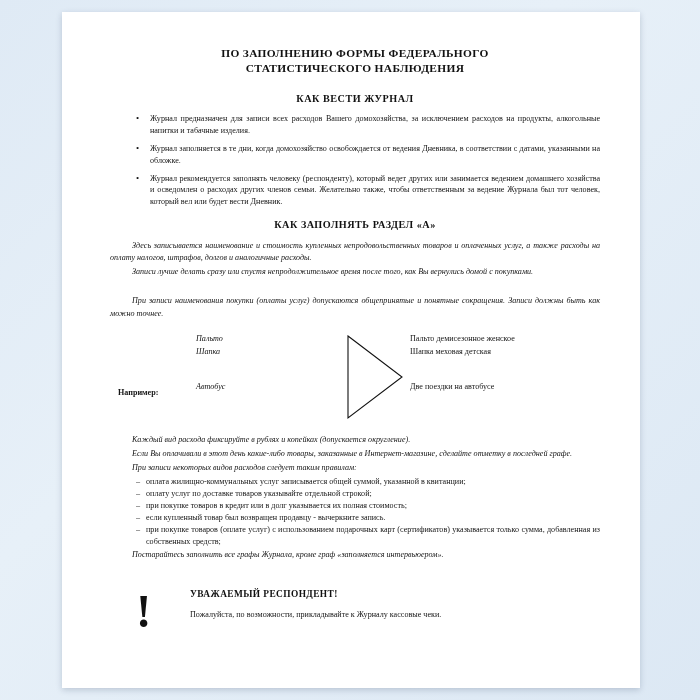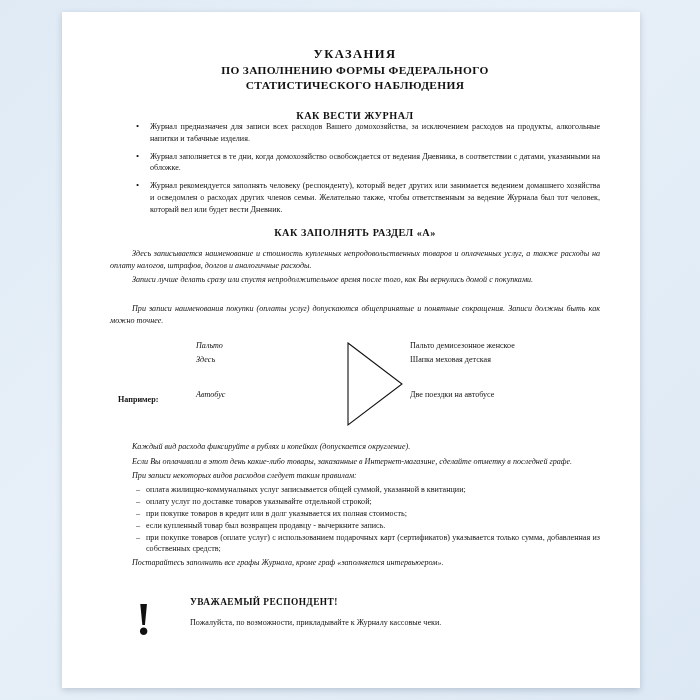--- a/index.html
+++ b/index.html
@@ -44,20 +44,21 @@
   }
   .doc-title .l1 { font-size: 12.6px; letter-spacing: 1.4px; }
   .section-head {
     text-align: center;
     font-weight: bold;
     font-size: 10.2px;
     letter-spacing: 0.5px;
     text-transform: uppercase;
     color: #111;
     margin-top: 17px;
+    margin-bottom: 9px;
   }
   .section-head.second {
     margin-top: 11px;
     margin-bottom: 10px;
   }
   ul.bullets {
     margin: 0;
     padding: 0 0 0 26px;
     list-style: none;
   }
@@ -188,21 +189,20 @@
   }
 </style>
 </head>
 <body>
 
 <div class="page-wrap">
   <div class="page">
     <div class="inner">
 
       <div class="doc-title">
-        <div class="l1">УКАЗАНИЯ</div>
         <div>ПО ЗАПОЛНЕНИЮ ФОРМЫ ФЕДЕРАЛЬНОГО</div>
         <div>СТАТИСТИЧЕСКОГО НАБЛЮДЕНИЯ</div>
       </div>
 
       <div class="section-head">КАК ВЕСТИ ЖУРНАЛ</div>
 
       <ul class="bullets">
         <li>Журнал предназначен для записи всех расходов Вашего домохозяйства, за исключением расходов на продукты, алкогольные напитки и табачные изделия.</li>
         <li>Журнал заполняется в те дни, когда домохозяйство освобождается от ведения Дневника, в соответствии с датами, указанными на обложке.</li>
         <li>Журнал рекомендуется заполнять человеку (респонденту), который ведет других или занимается ведением домашнего хозяйства и осведомлен о расходах других членов семьи. Желательно также, чтобы ответственным за ведение Журнала был тот человек, который вел или будет вести Дневник.</li>
@@ -211,21 +211,21 @@
       <div class="section-head second">КАК ЗАПОЛНЯТЬ РАЗДЕЛ «А»</div>
 
       <p class="para">Здесь записывается наименование и стоимость купленных непродовольственных товаров и оплаченных услуг, а также расходы на оплату налогов, штрафов, долгов и аналогичные расходы.</p>
       <p class="para">Записи лучше делать сразу или спустя непродолжительное время после того, как Вы вернулись домой с покупками.</p>
       <p class="para gap">При записи наименования покупки (оплаты услуг) допускаются общепринятые и понятные сокращения. Записи должны быть как можно точнее.</p>
 
       <div class="example-block">
         <div class="ex-label">Например:</div>
         <div class="ex-left">
           <div>Пальто</div>
-          <div>Здесь</div>
+          <div>Шапка</div>
           <div class="spacer"></div>
           <div>Автобус</div>
         </div>
         <div class="arrow">
           <svg width="58" height="86" viewBox="0 0 58 86">
             <polygon points="2,2 56,43 2,84" fill="none" stroke="#111111" stroke-width="1.1"></polygon>
           </svg>
         </div>
         <div class="ex-right">
           <div>Пальто демисезонное женское</div>

